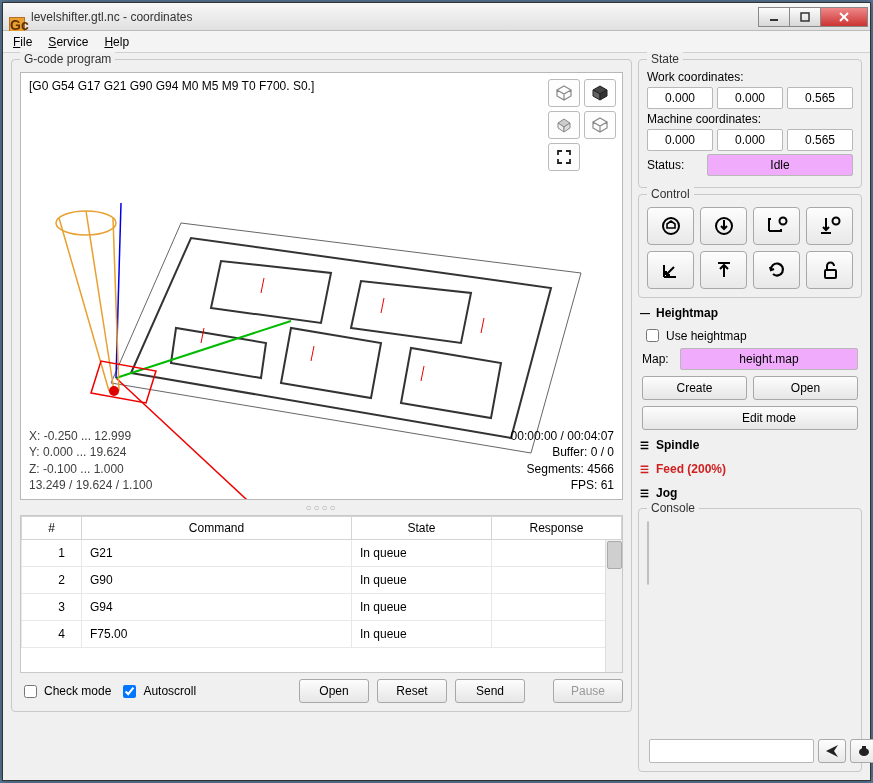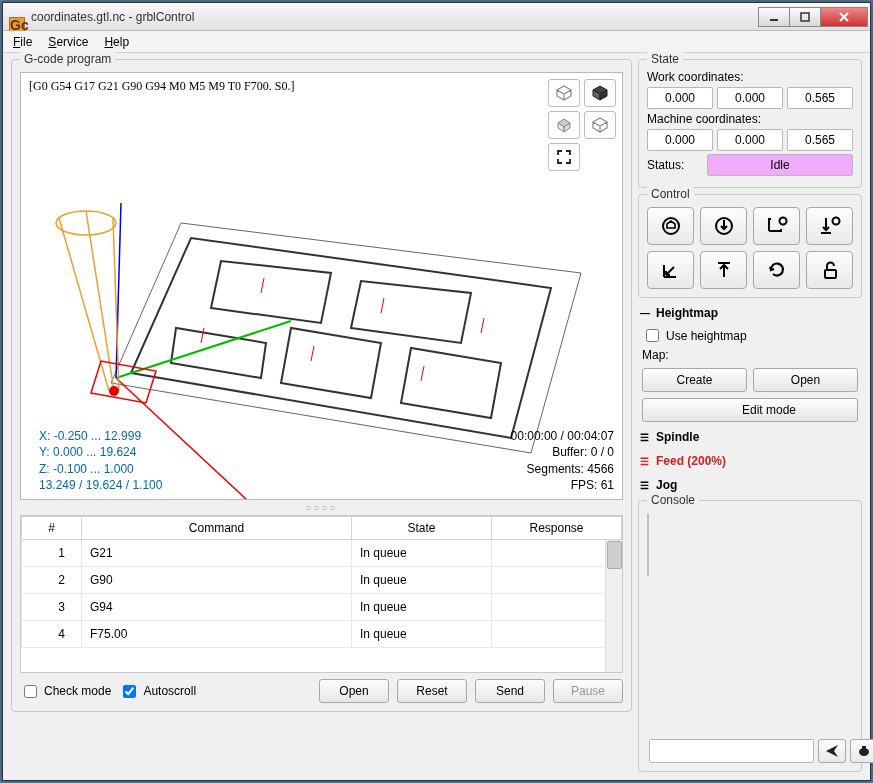--- a/index.html
+++ b/index.html
@@ -13,39 +13,39 @@
 .winbtn.close { width: 48px; background: linear-gradient(to bottom,#e88,#c33); color:#fff; }
 .menubar { height: 22px; display: flex; align-items: center; padding: 0 4px; gap: 4px; border-bottom: 1px solid #d0d0d0; background:#f4f4f4; }
 .menubar span { padding: 2px 6px; cursor: default; }
 .menubar span u { text-decoration: underline; }
 .content { flex: 1; display: flex; padding: 6px 8px 8px 8px; gap: 6px; }
 .leftcol { flex: 1; display: flex; flex-direction: column; gap: 4px; min-width: 0; }
 .rightcol { width: 224px; display: flex; flex-direction: column; gap: 6px; }
 .group { border: 1px solid #c8c8c8; border-radius: 4px; padding: 6px 8px 8px 8px; background: #f0f0f0; position: relative; }
 .group > .legend { position: absolute; top: -8px; left: 8px; background: #f0f0f0; padding: 0 4px; color: #333; }
 .viewport { height: 428px; border: 1px solid #b8b8b8; background: #fff; position: relative; margin-top: 6px; overflow: hidden; }
-.vp-header { position: absolute; top: 6px; left: 8px; color: #000; font-family: Liberation Serif, serif; }
+.vp-header { position: absolute; top: 6px; left: 8px; color: #000; font-family: Liberation Sans, sans-serif; }
 .vp-tools { position: absolute; top: 6px; right: 6px; display: flex; flex-direction: column; gap: 4px; }
 .vp-tool-row { display: flex; gap: 4px; }
 .vp-btn { width: 32px; height: 28px; border: 1px solid #bbb; background: #fdfdfd; border-radius: 3px; display:flex; align-items:center; justify-content:center; }
-.vp-info-l { position: absolute; bottom: 6px; left: 18px; color: #0369a1; font-family: Consolas, monospace; line-height: 1.35; font-size:12px;}
+.vp-info-l { position: absolute; bottom: 6px; left: 8px; color: #404040; font-family: Consolas, monospace; line-height: 1.35; font-size:12px;}
 .vp-info-r { position: absolute; bottom: 6px; right: 8px; color: #000; font-family: Consolas, monospace; text-align: right; line-height: 1.35; font-size:12px;}
 .dots { text-align: center; color: #aaa; font-size: 10px; letter-spacing: 2px; margin: 2px 0; }
 .tablewrap { border: 1px solid #c8c8c8; background: #fff; height: 158px; overflow: hidden; position: relative; }
 .tbl { width: 100%; border-collapse: collapse; table-layout: fixed; }
 .tbl th { border: 1px solid #d4d4d4; padding: 4px 6px; background: #fff; font-weight: normal; text-align: center; }
 .tbl td { border: 1px solid #e8e8e8; padding: 6px 8px; }
 .tbl td.idx { text-align: right; width: 50px; padding-right: 16px; }
 .scrollbar { position: absolute; right: 0; top: 24px; bottom: 0; width: 17px; background: #f0f0f0; border-left: 1px solid #ddd; }
 .scrollbar .thumb { width: 15px; height: 28px; background: #cfcfcf; border: 1px solid #aaa; margin: 1px; border-radius: 2px; }
 .bottom-row { display: flex; align-items: center; gap: 8px; margin-top: 6px; }
 .chk { display: flex; align-items: center; gap: 4px; }
 .chk input { width: 13px; height: 13px; }
 .btn { border: 1px solid #a8a8a8; background: linear-gradient(to bottom,#fdfdfd,#e6e6e6); border-radius: 3px; padding: 4px 10px; min-width: 70px; text-align: center; cursor: default; }
-.btn.disabled { color: #999; }
+.btn.disabled { color: #999; margin-left: 20px; }
 .field-row { display: flex; gap: 4px; margin: 3px 0; align-items: center; }
 .field-row .label { width: 56px; }
 .numbox { flex: 1; border: 1px solid #b8b8b8; background: #fff; padding: 3px 4px; text-align: center; border-radius: 2px; }
 .statusbox { flex: 1; border: 1px solid #b8b8b8; background: #f0abfc; padding: 3px 4px; text-align: center; border-radius: 2px; }
 .ctrl-grid { display: grid; grid-template-columns: repeat(4, 1fr); gap: 6px; margin-top: 6px; }
 .ctrl-btn { height: 38px; border: 1px solid #a8a8a8; background: linear-gradient(to bottom,#fdfdfd,#e8e8e8); border-radius: 4px; display: flex; align-items: center; justify-content: center; font-size: 18px; font-weight: bold; }
 .collapsible { display: flex; align-items: center; gap: 6px; font-weight: bold; padding: 2px 0; }
 .collapsible .tri { font-size: 10px; width: 10px; }
 .hm-body { padding: 4px 2px 0 2px; }
 .hm-row { display: flex; gap: 6px; margin-top: 6px; }
@@ -57,21 +57,21 @@
 .red { color: #d02020; }
 svg { display: block; }
 .spacer { flex: 1; }
 </style>
 </head>
 <body>
 
 <div class="window">
   <div class="titlebar">
     <div class="appicon">Gc</div>
-    <div class="title">coordinates.gtl.nc - grblControl</div>
+    <div class="title">levelshifter.gtl.nc - coordinates</div>
     <div class="winbtns">
       <div class="winbtn">
           <svg width="10" height="10">
             <line x1="1" y1="8" x2="9" y2="8" stroke="#333" stroke-width="2"></line>
           </svg>
         </div>
       <div class="winbtn">
           <svg width="10" height="10">
             <rect x="1" y="1" width="8" height="8" fill="none" stroke="#333" stroke-width="1.5"></rect>
           </svg>
@@ -344,20 +344,21 @@
             <span class="tri">—</span>
             <span>Heightmap</span>
           </div>
         <div class="hm-body">
           <label class="chk">
               <input type="checkbox" style="">
               <span>Use heightmap</span>
             </label>
           <div class="field-row" style="">
             <div style="width:34px;">Map:</div>
+            <div class="statusbox" style="text-align:center;">height.map</div>
           </div>
           <div class="hm-row">
             <div class="btn">Create</div>
             <div class="btn">Open</div>
           </div>
           <div class="hm-row">
             <div class="btn" style="flex:1;padding-left:48px;">Edit mode</div>
           </div>
         </div>
       </div>

